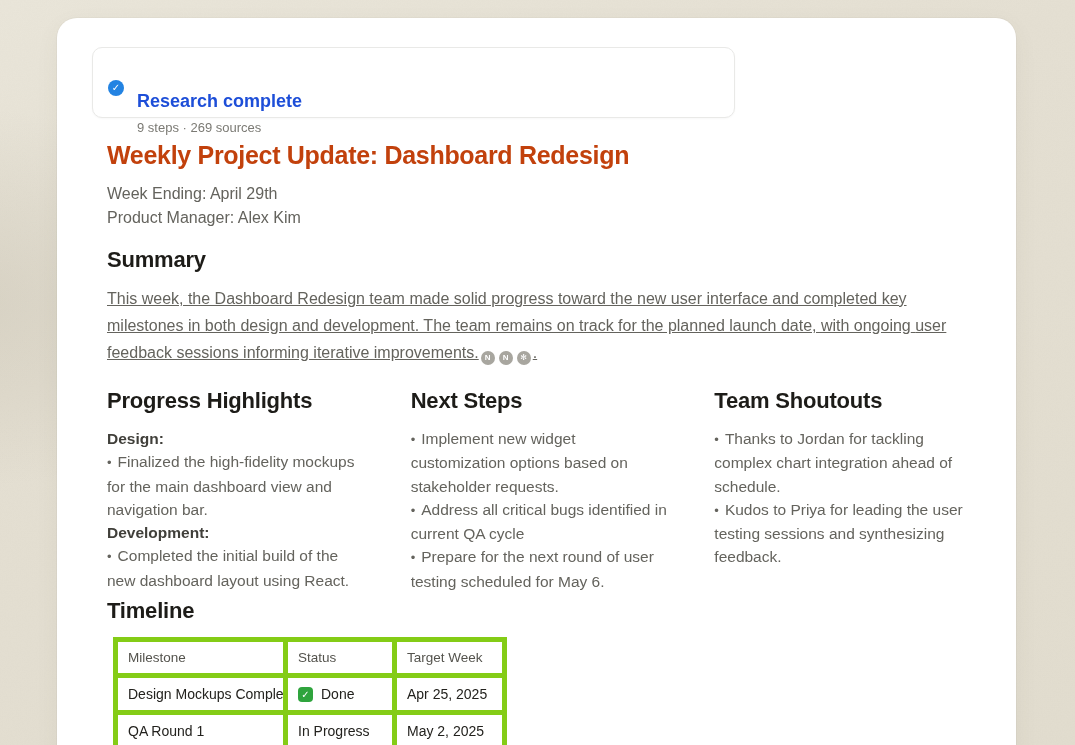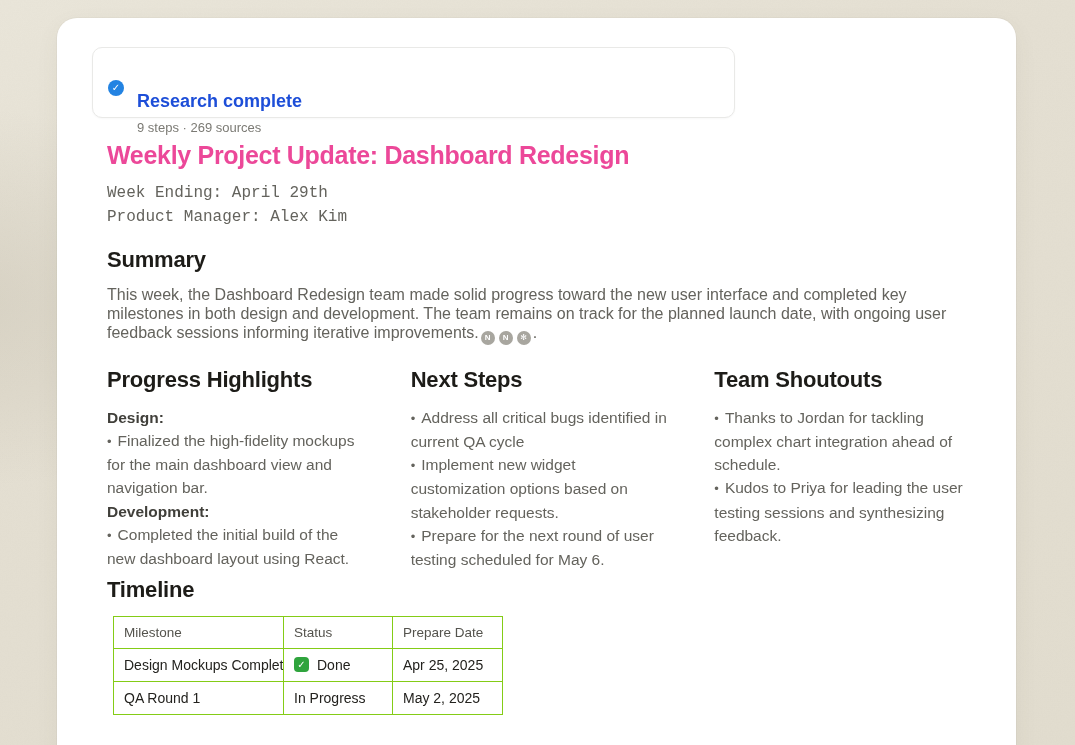--- a/index.html
+++ b/index.html
@@ -40,33 +40,33 @@
     font-size: 10px; font-weight: 700;
     display: flex; align-items: center; justify-content: center;
     flex: 0 0 16px;
   }
   .rc-title { font-size: 18px; font-weight: 600; color: #1d4ed8; margin-top: 28px; }
   .rc-meta { margin: 8px 0 0 29px; font-size: 13px; color: #7b7a74; }
 
   h1.doc-title {
     margin: 22px 0 0 0;
     font-size: 25px; line-height: 30px; font-weight: 700;
-    color: #ec4899; letter-spacing: -0.3px;
-  }
-  .meta-block { margin-top: 12px; font-family: Liberation Mono, monospace; }
+    color: #c2410c; letter-spacing: -0.3px;
+  }
+  .meta-block { margin-top: 12px; }
   .meta-line { font-size: 16px; line-height: 23.5px; color: #64635d; }
 
   h2.section-heading {
     margin: 0; font-size: 22px; line-height: 26px;
     font-weight: 700; color: #1d1c18; letter-spacing: -0.2px;
   }
   .summary-section h2 { margin-top: 18px; }
   .summary-text {
     margin-top: 12px; max-width: 866px;
-    font-size: 16px; line-height: 19px; color: #64635d;
+    font-size: 16px; line-height: 27px; color: #64635d; text-decoration: underline;
   }
   .cite {
     display: inline-flex; width: 14px; height: 14px; border-radius: 50%;
     background: #a8a69f; color: #fff;
     font-size: 8px; font-weight: 700;
     align-items: center; justify-content: center;
     vertical-align: -2px; margin: 0 2px;
   }
   .cite:first-of-type { margin-left: 5px; }
 
@@ -82,21 +82,21 @@
   .col p.label { color: #403f3a; font-weight: 700; }
   .dot { font-size: 13px; margin-right: 6px; }
 
   .timeline-section h2 { margin-top: 5px; }
   table.timeline {
     margin: 13px 0 0 6px;
     border-collapse: collapse; table-layout: fixed;
     width: 389px;
   }
   table.timeline th, table.timeline td {
-    border: 1px solid #84cc16; padding: 0 10px;
+    border: 5px solid #84cc16; padding: 0 10px;
     text-align: left; vertical-align: middle;
     overflow: hidden; white-space: nowrap;
   }
   table.timeline th {
     height: 31px; font-weight: 400; font-size: 13.5px; color: #54534d;
   }
   table.timeline td { height: 32px; font-size: 14px; color: #23221e; }
   .status-flex { display: flex; align-items: center; gap: 8px; }
   .checkbox {
     width: 15px; height: 15px; border-radius: 4px;
@@ -148,22 +148,22 @@
   <div class="columns">
     <div class="col">
       <h3>Progress Highlights</h3>
       <p class="label">Design:</p>
       <p><span class="dot">•</span><span>Finalized the high-fidelity mockups for the main dashboard view and navigation bar.</span></p>
       <p class="label">Development:</p>
       <p><span class="dot">•</span><span>Completed the initial build of the new dashboard layout using React.</span></p>
     </div>
     <div class="col">
       <h3>Next Steps</h3>
+      <p><span class="dot">•</span><span>Implement new widget customization options based on stakeholder requests.</span></p>
       <p><span class="dot">•</span><span>Address all critical bugs identified in current QA cycle</span></p>
-      <p><span class="dot">•</span><span>Implement new widget customization options based on stakeholder requests.</span></p>
       <p><span class="dot">•</span><span>Prepare for the next round of user testing scheduled for May 6.</span></p>
     </div>
     <div class="col">
       <h3>Team Shoutouts</h3>
       <p><span class="dot">•</span><span>Thanks to Jordan for tackling complex chart integration ahead of schedule.</span></p>
       <p><span class="dot">•</span><span>Kudos to Priya for leading the user testing sessions and synthesizing feedback.</span></p>
     </div>
   </div>
 
   <div class="timeline-section">
@@ -171,21 +171,21 @@
     <table class="timeline">
       <colgroup>
           <col style="width:170px">
           <col style="width:109px">
           <col style="width:110px">
         </colgroup>
       <thead>
         <tr>
           <th>Milestone</th>
           <th>Status</th>
-          <th>Prepare Date</th>
+          <th>Target Week</th>
         </tr>
       </thead>
       <tbody>
         <tr>
           <td>Design Mockups Complete</td>
           <td>
             <div class="status-flex">
                 <span class="checkbox">✓</span>
                 <span>Done</span>
               </div>

